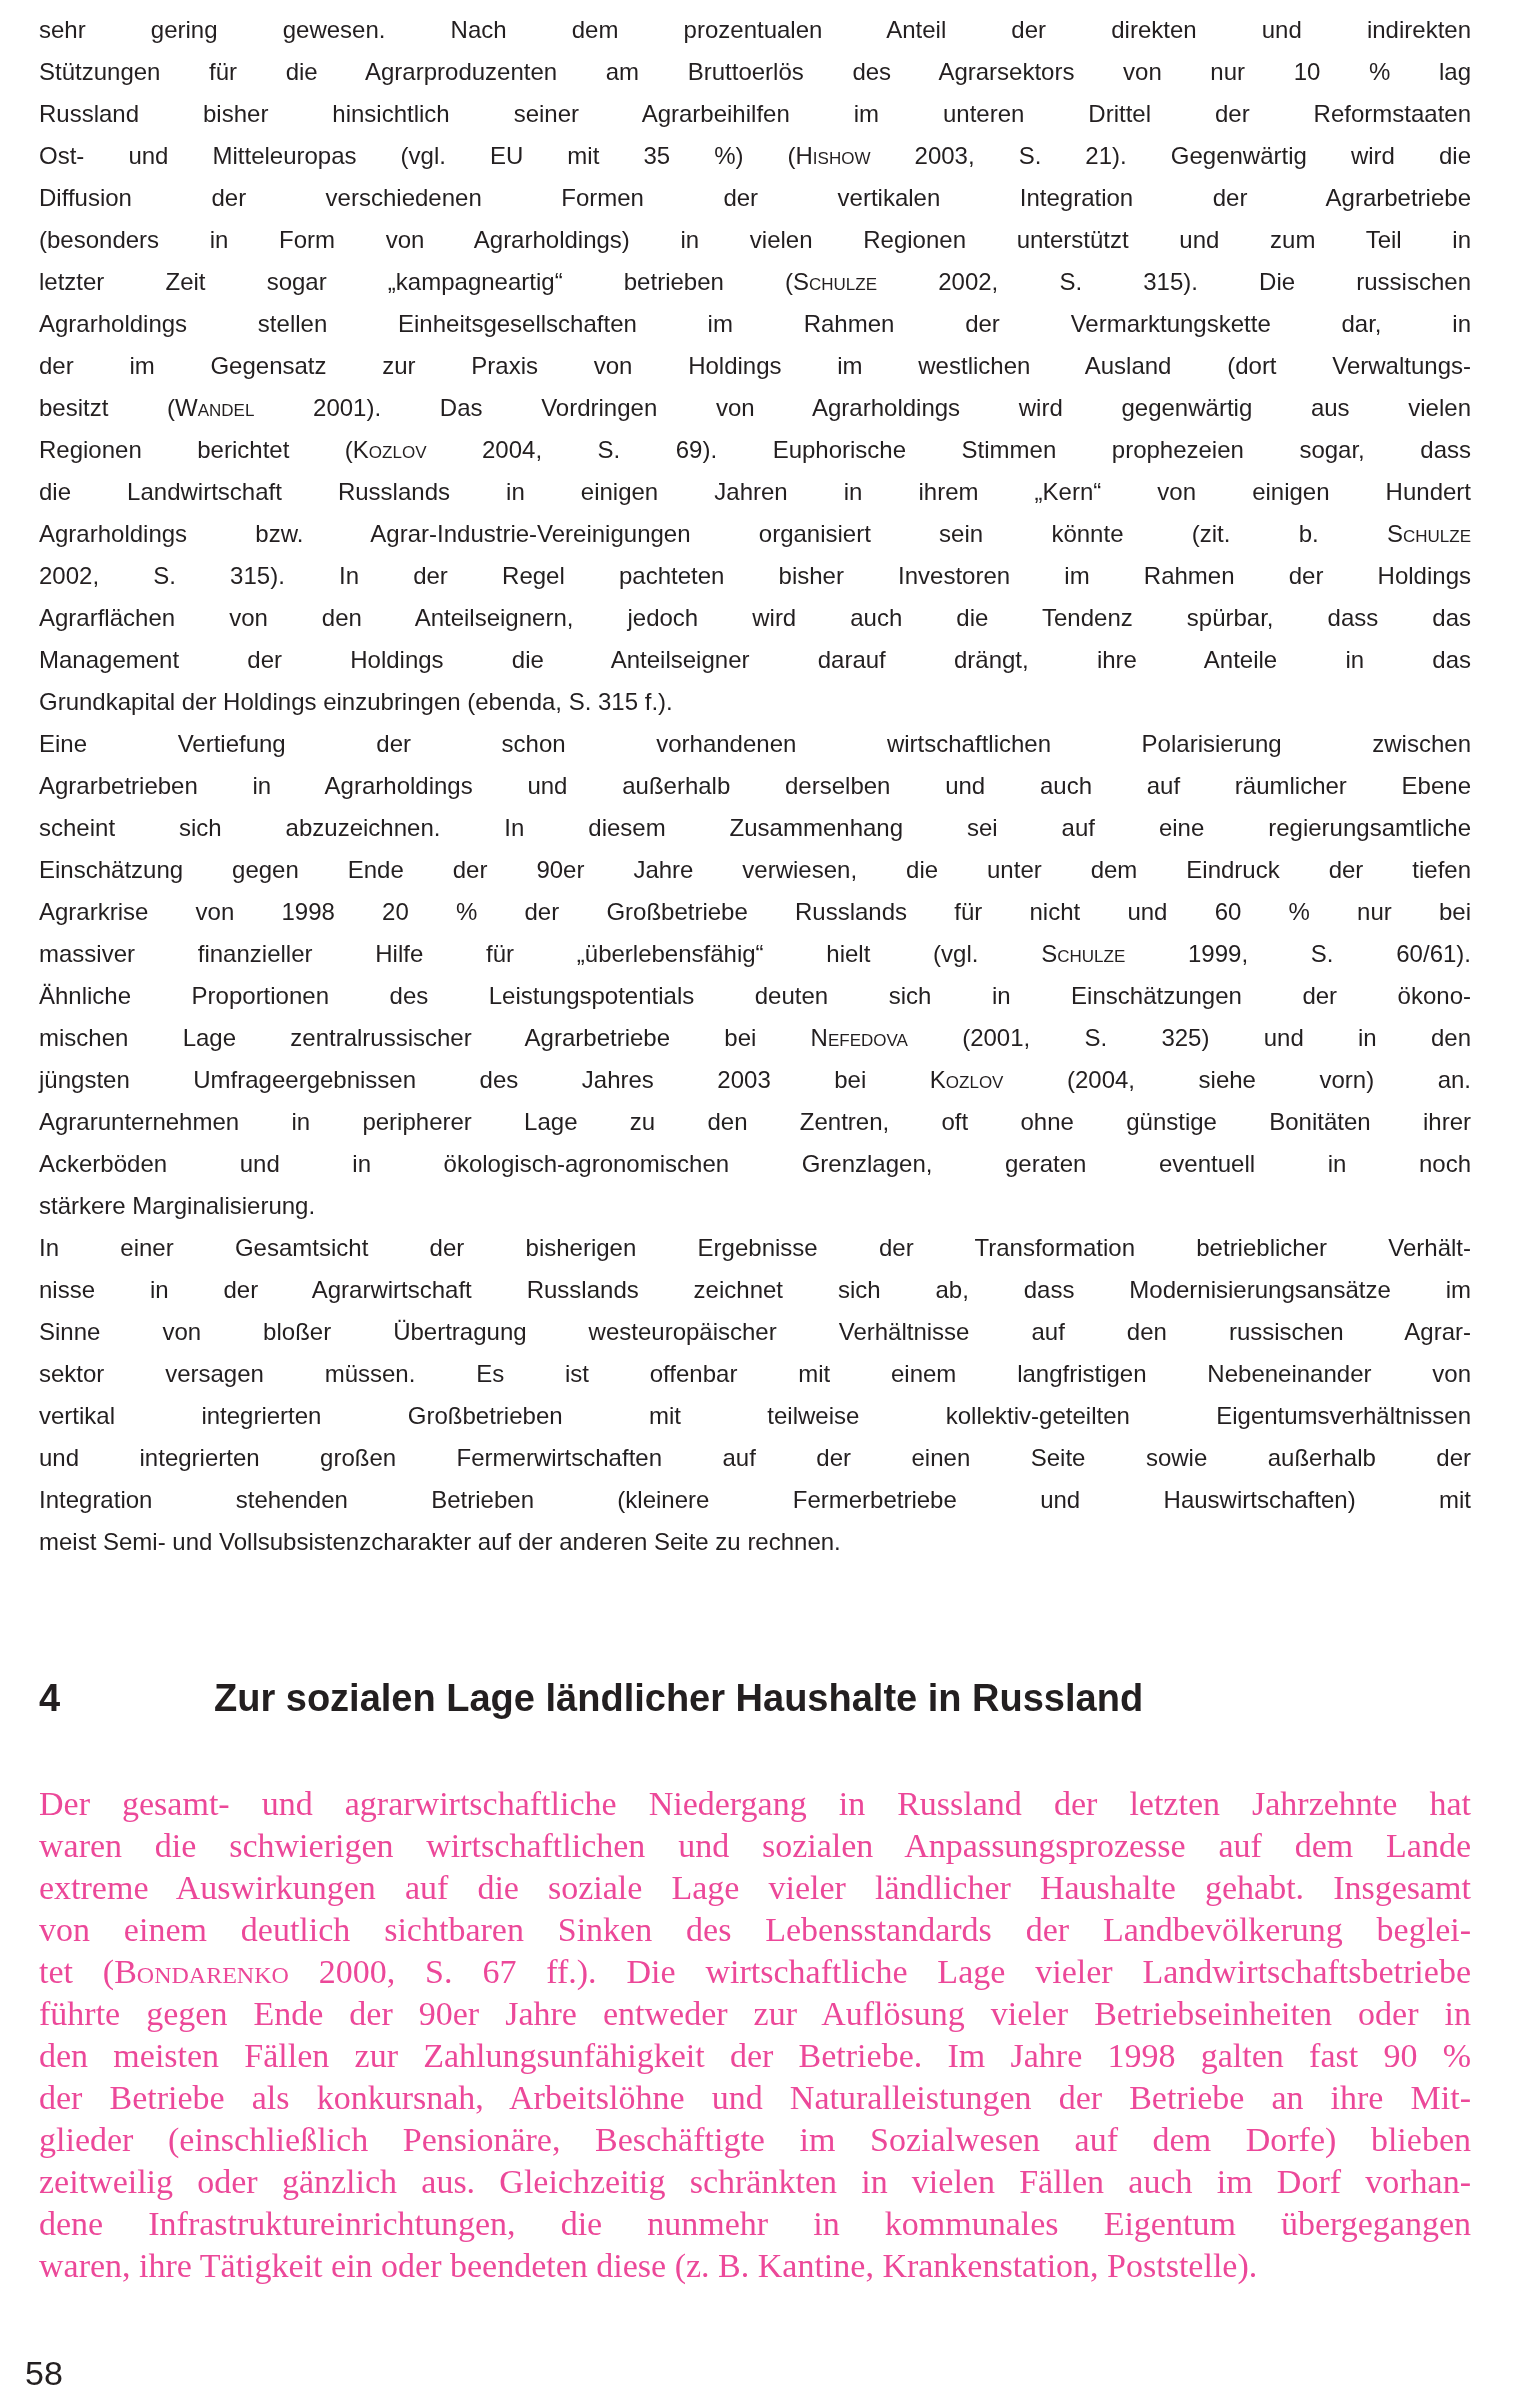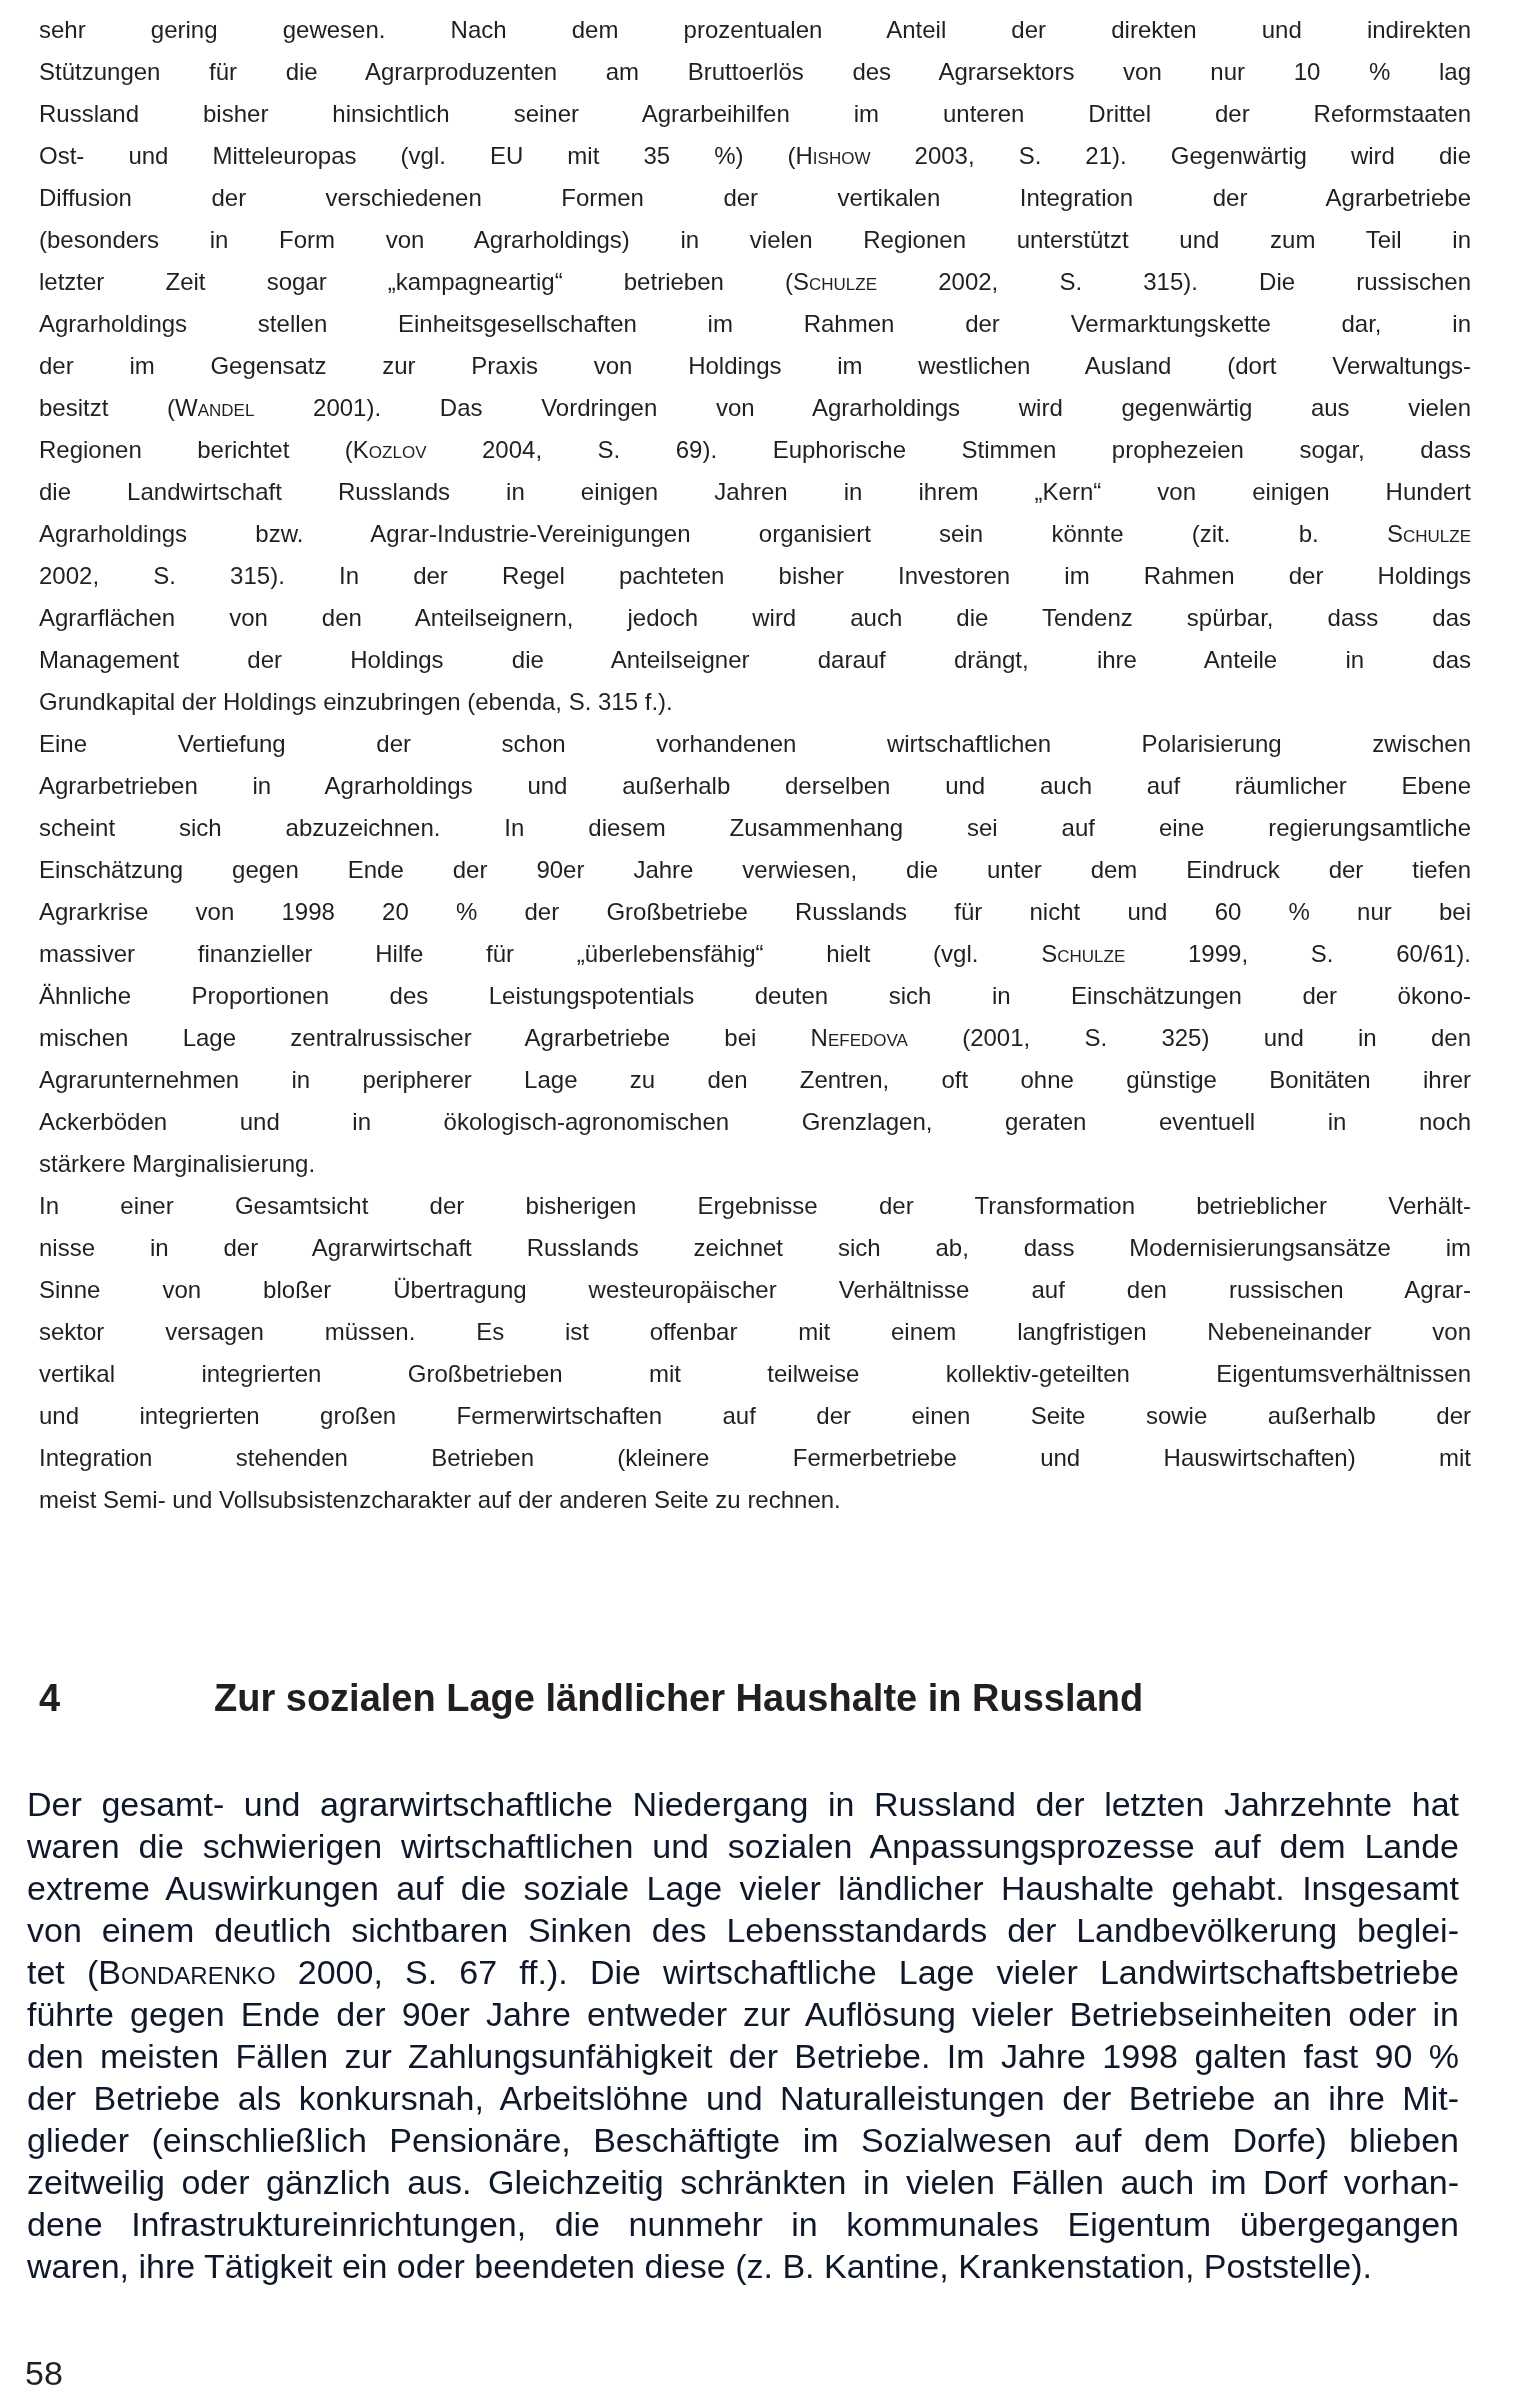--- a/index.html
+++ b/index.html
@@ -19,23 +19,23 @@
   .line.last { text-align-last: left; }
   .sc { font-variant: small-caps; }
   .heading {
     position: absolute; left: 39px; top: 1676px; width: 1432px;
     font-family: "Liberation Sans", sans-serif;
     font-weight: bold; color: #231f20; font-size: 38px; line-height: 45px;
   }
   .heading .num { position: absolute; left: 0; top: 0; }
   .heading .title { position: absolute; left: 175px; top: 0; white-space: nowrap; }
   .page2 {
-    position: absolute; left: 27px; top: 1783px; width: 1432px;
-    font-family: Liberation Sans, sans-serif;
-    color: #0f172a; font-size: 34px; line-height: 42px;
+    position: absolute; left: 39px; top: 1783px; width: 1432px;
+    font-family: Liberation Serif, serif;
+    color: #ec4899; font-size: 34px; line-height: 42px;
   }
   .pagenum {
     position: absolute; left: 25px; top: 2354px;
     font-family: "Liberation Sans", sans-serif;
     color: #231f20; font-size: 34px; line-height: 38px;
   }
 </style>
 </head>
 <body>
 
@@ -58,20 +58,21 @@
     <span class="line"><span>Management der Holdings die Anteilseigner darauf drängt, ihre Anteile in das</span></span>
     <span class="line last"><span>Grundkapital der Holdings einzubringen (ebenda, S. 315 f.).</span></span>
     <span class="line"><span>Eine Vertiefung der schon vorhandenen wirtschaftlichen Polarisierung zwischen</span></span>
     <span class="line"><span>Agrarbetrieben in Agrarholdings und außerhalb derselben und auch auf räumlicher Ebene</span></span>
     <span class="line"><span>scheint sich abzuzeichnen. In diesem Zusammenhang sei auf eine regierungsamtliche</span></span>
     <span class="line"><span>Einschätzung gegen Ende der 90er Jahre verwiesen, die unter dem Eindruck der tiefen</span></span>
     <span class="line"><span>Agrarkrise von 1998 20 % der Großbetriebe Russlands für nicht und 60 % nur bei</span></span>
     <span class="line"><span>massiver finanzieller Hilfe für „überlebensfähig“ hielt (vgl. </span><span class="sc">Schulze</span><span> 1999, S. 60/61).</span></span>
     <span class="line"><span>Ähnliche Proportionen des Leistungspotentials deuten sich in Einschätzungen der ökono-</span></span>
     <span class="line"><span>mischen Lage zentralrussischer Agrarbetriebe bei </span><span class="sc">Nefedova</span><span> (2001, S. 325) und in den</span></span>
+    <span class="line"><span>jüngsten Umfrageergebnissen des Jahres 2003 bei </span><span class="sc">Kozlov</span><span> (2004, siehe vorn) an.</span></span>
     <span class="line"><span>Agrarunternehmen in peripherer Lage zu den Zentren, oft ohne günstige Bonitäten ihrer</span></span>
     <span class="line"><span>Ackerböden und in ökologisch-agronomischen Grenzlagen, geraten eventuell in noch</span></span>
     <span class="line last"><span>stärkere Marginalisierung.</span></span>
     <span class="line"><span>In einer Gesamtsicht der bisherigen Ergebnisse der Transformation betrieblicher Verhält-</span></span>
     <span class="line"><span>nisse in der Agrarwirtschaft Russlands zeichnet sich ab, dass Modernisierungsansätze im</span></span>
     <span class="line"><span>Sinne von bloßer Übertragung westeuropäischer Verhältnisse auf den russischen Agrar-</span></span>
     <span class="line"><span>sektor versagen müssen. Es ist offenbar mit einem langfristigen Nebeneinander von</span></span>
     <span class="line"><span>vertikal integrierten Großbetrieben mit teilweise kollektiv-geteilten Eigentumsverhältnissen</span></span>
     <span class="line"><span>und integrierten großen Fermerwirtschaften auf der einen Seite sowie außerhalb der</span></span>
     <span class="line"><span>Integration stehenden Betrieben (kleinere Fermerbetriebe und Hauswirtschaften) mit</span></span>

